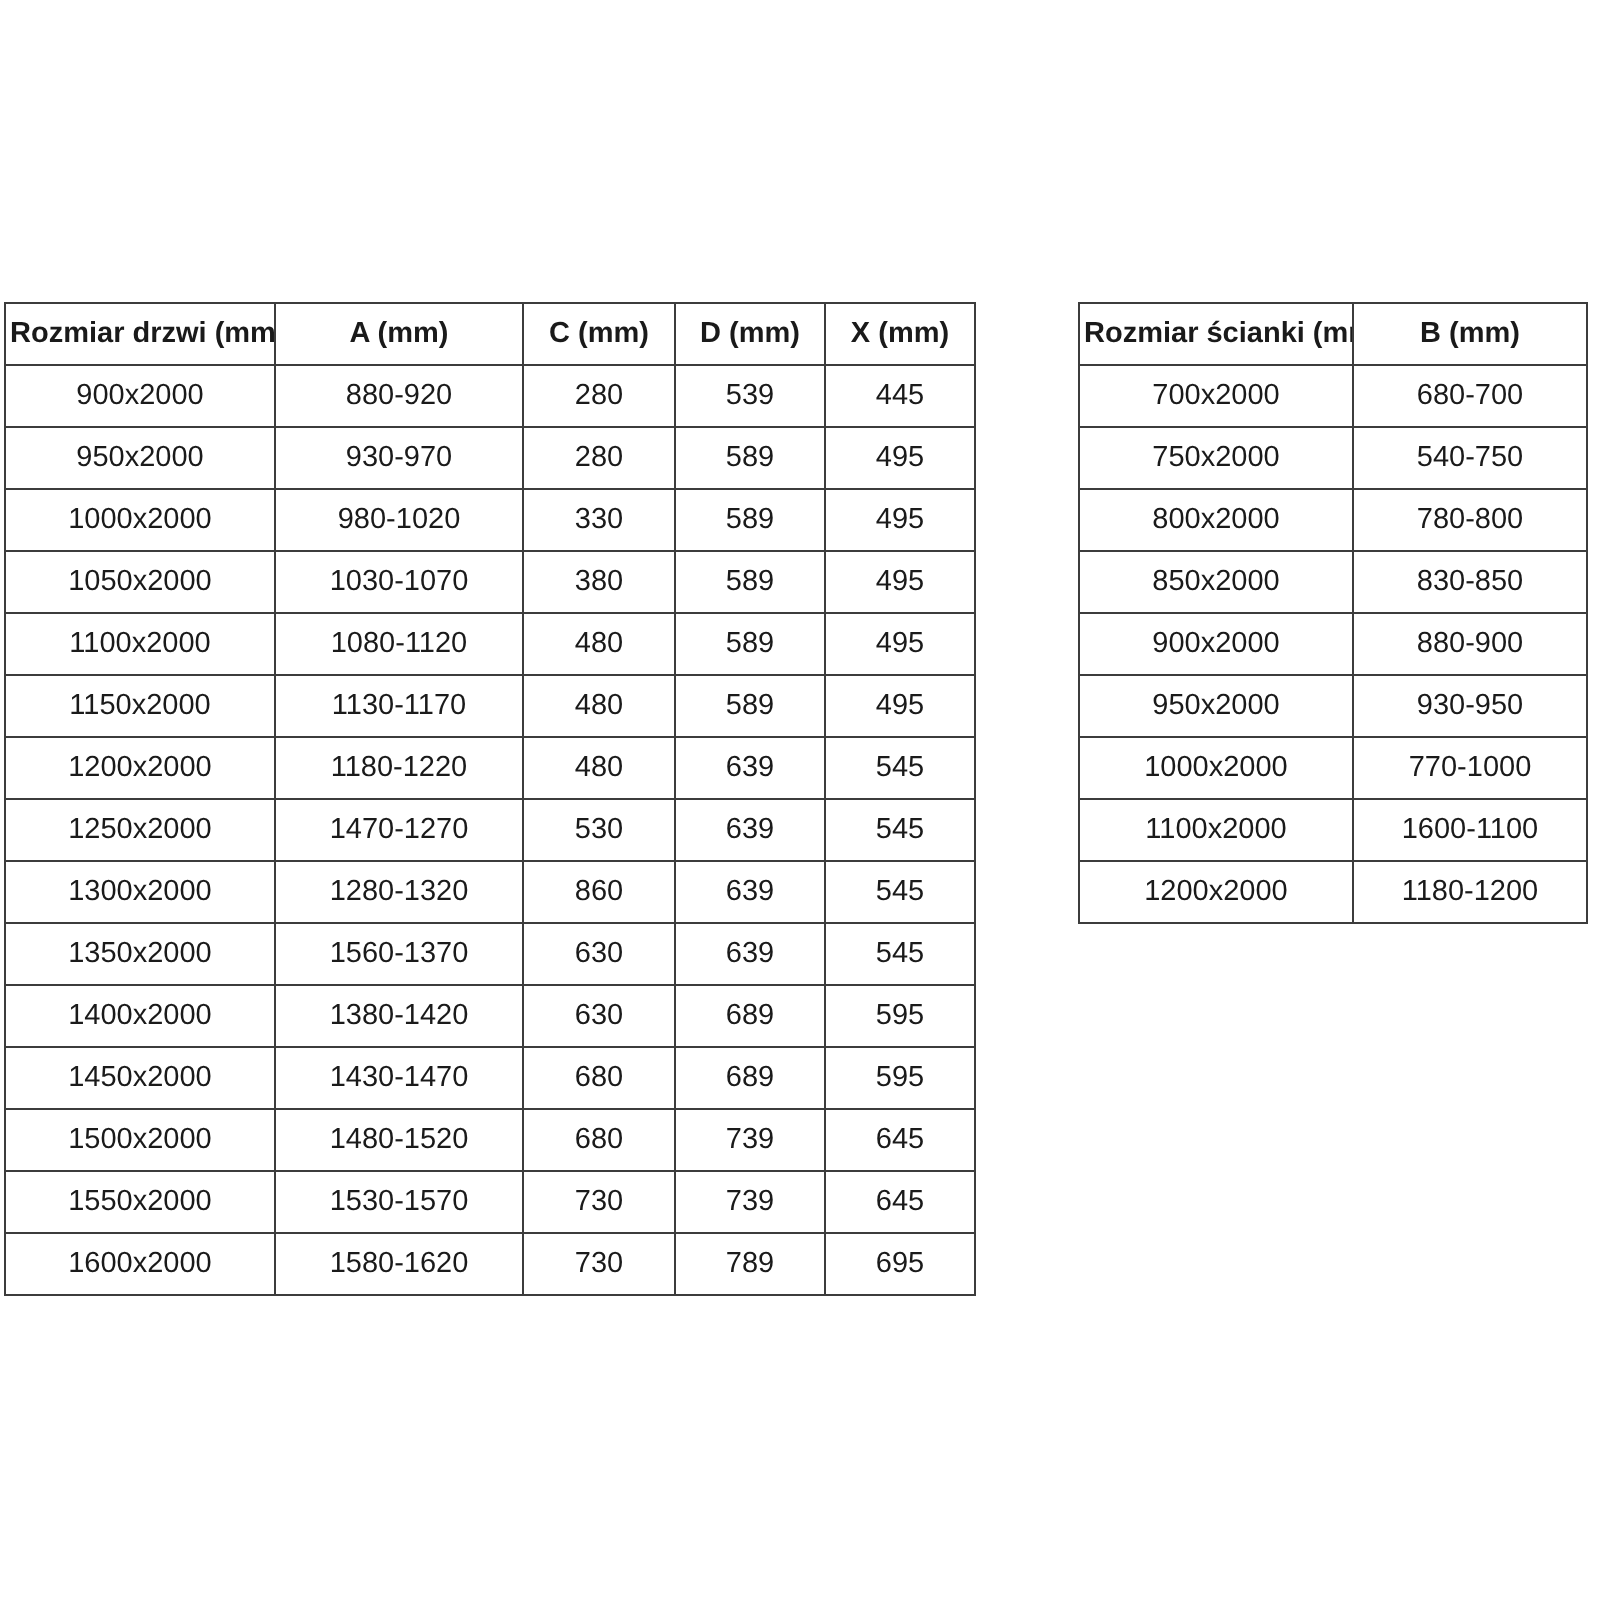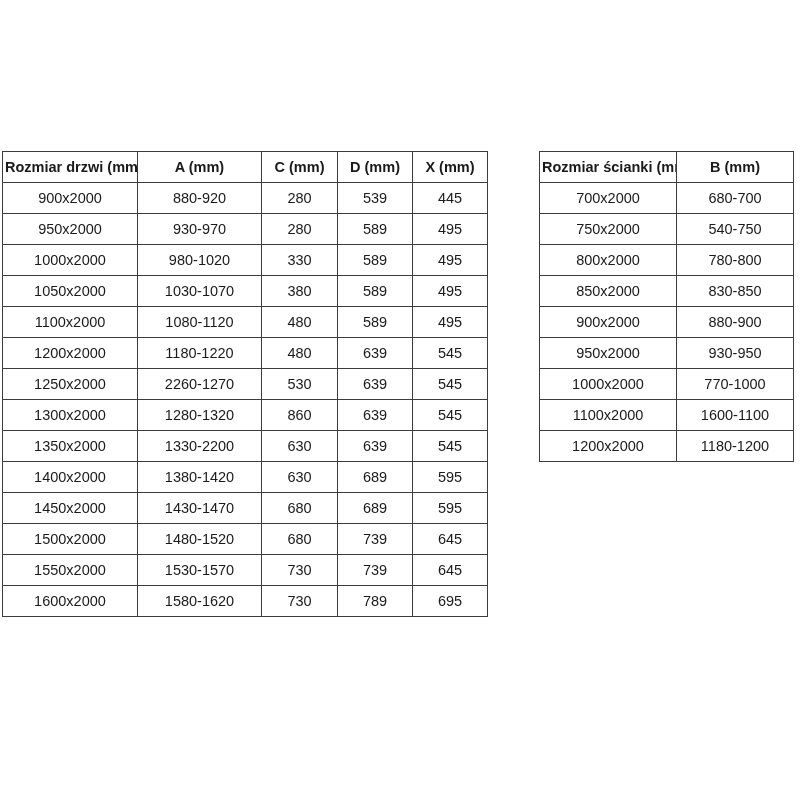--- a/index.html
+++ b/index.html
@@ -97,43 +97,50 @@
         <td>495</td>
       </tr>
       <tr>
         <td>1100x2000</td>
         <td>1080-1120</td>
         <td>480</td>
         <td>589</td>
         <td>495</td>
       </tr>
       <tr>
+        <td>1150x2000</td>
+        <td>1130-1170</td>
+        <td>480</td>
+        <td>589</td>
+        <td>495</td>
+      </tr>
+      <tr>
         <td>1200x2000</td>
         <td>1180-1220</td>
         <td>480</td>
         <td>639</td>
         <td>545</td>
       </tr>
       <tr>
         <td>1250x2000</td>
-        <td>2260-1270</td>
+        <td>1470-1270</td>
         <td>530</td>
         <td>639</td>
         <td>545</td>
       </tr>
       <tr>
         <td>1300x2000</td>
         <td>1280-1320</td>
         <td>860</td>
         <td>639</td>
         <td>545</td>
       </tr>
       <tr>
         <td>1350x2000</td>
-        <td>1330-2200</td>
+        <td>1560-1370</td>
         <td>630</td>
         <td>639</td>
         <td>545</td>
       </tr>
       <tr>
         <td>1400x2000</td>
         <td>1380-1420</td>
         <td>630</td>
         <td>689</td>
         <td>595</td>

